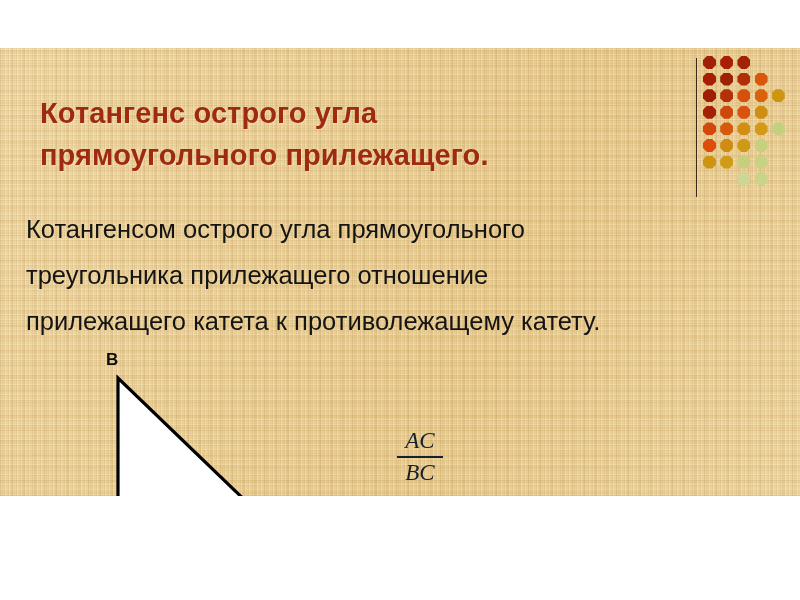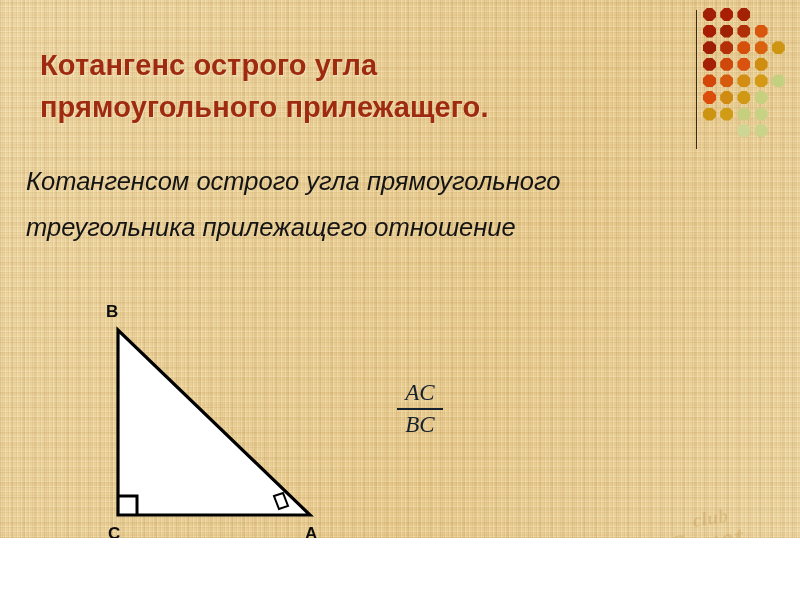--- a/index.html
+++ b/index.html
@@ -4,21 +4,21 @@
 <title>Котангенс острого угла прямоугольного треугольника</title>
 <style>
   html, body {
     margin: 0;
     padding: 0;
     background: #ffffff;
   }
   #slide {
     position: relative;
     width: 800px;
-    height: 538px;
+    height: 448px;
     overflow: hidden;
     font-family: "Liberation Sans", sans-serif;
     background-color: #eed49b;
     background-image:
       repeating-linear-gradient(90deg,
         rgba(196,160,96,0.22) 0px,
         rgba(196,160,96,0.22) 1px,
         rgba(255,243,208,0.18) 1px,
         rgba(255,243,208,0.18) 2px,
         rgba(210,175,110,0.10) 2px,
@@ -34,20 +34,21 @@
         rgba(170,130,70,0.10) 0px,
         rgba(170,130,70,0.10) 3px,
         rgba(255,240,200,0.10) 3px,
         rgba(255,240,200,0.10) 11px),
       repeating-linear-gradient(0deg,
         rgba(175,135,75,0.08) 0px,
         rgba(175,135,75,0.08) 4px,
         rgba(255,240,200,0.08) 4px,
         rgba(255,240,200,0.08) 13px),
       linear-gradient(115deg, #f2dcab 0%, #ecd197 38%, #e9cb8d 62%, #f0d9a6 100%);
+    margin-top: 48px;
   }
 
   
   #title {
     position: absolute;
     left: 40px;
     top: 26px;
     width: 640px;
     color: #9e2a10;
     font-size: 29px;
@@ -86,21 +87,20 @@
 
   
   #body-text {
     position: absolute;
     left: 26px;
     top: 158px;
     width: 774px;
     color: #141414;
     font-size: 25.5px;
     line-height: 46px;
-    font-style: italic;
   }
   #body-text .bline { display: block; white-space: nowrap; }
 
   
   #figure {
     position: absolute;
     left: 80px;
     top: 296px;
     width: 300px;
     height: 260px;
@@ -242,20 +242,21 @@
       <span class="dot" style="left: 17.2px; top: 99.6px; background: rgb(208, 156, 22);"></span>
       <span class="dot" style="left: 34.4px; top: 99.6px; background: rgb(198, 207, 125);"></span>
       <span class="dot" style="left: 51.6px; top: 99.6px; background: rgb(200, 210, 133);"></span>
       <span class="dot" style="left: 34.4px; top: 116.2px; background: rgb(205, 214, 148);"></span>
       <span class="dot" style="left: 51.6px; top: 116.2px; background: rgb(201, 211, 137);"></span>
     </div>
 
   <div id="body-text">
     <span class="bline">Котангенсом острого угла прямоугольного</span>
     <span class="bline">треугольника прилежащего отношение</span>
+    <span class="bline">прилежащего катета к противолежащему катету.</span>
   </div>
 
   <div id="figure">
     <svg width="300" height="260" viewBox="0 0 300 260">
 
       <polygon points="38,34 38,219 230,219" fill="#ffffff" stroke="#000000" stroke-width="3.2" stroke-linejoin="miter"></polygon>
 
       <polyline points="38,200 57,200 57,219" fill="none" stroke="#000000" stroke-width="3"></polyline>
 
       <polygon points="194,200 203,197 208,210 199,213" fill="#ffffff" stroke="#000000" stroke-width="2"></polygon>

